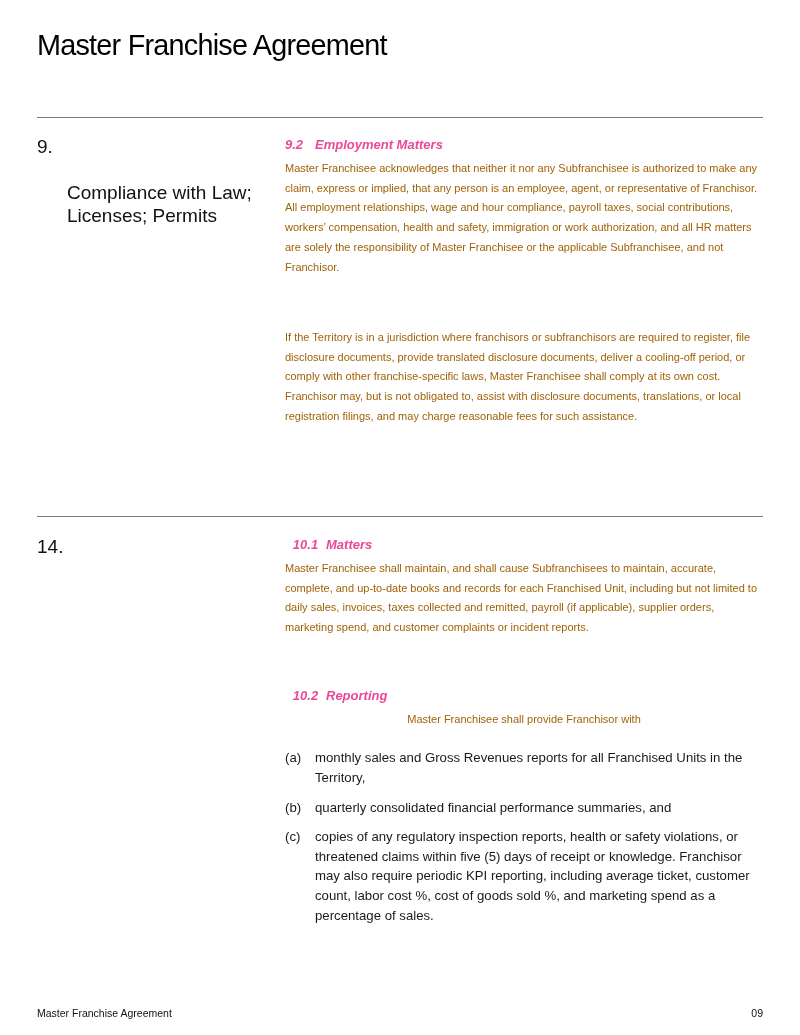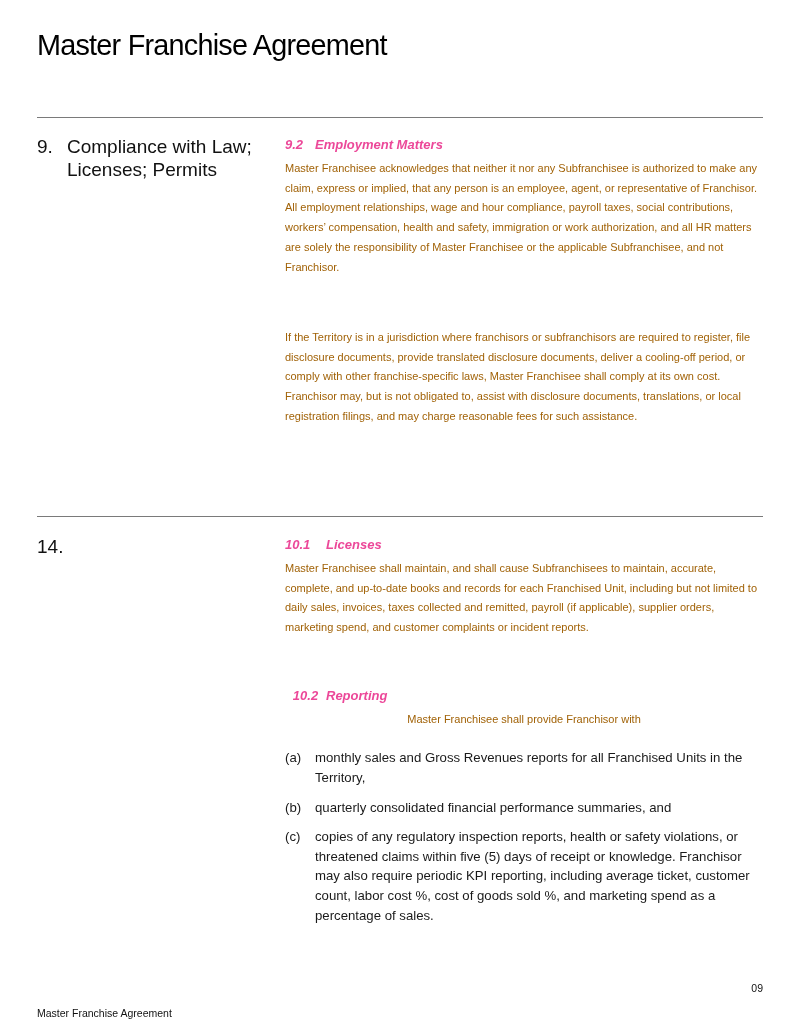--- a/index.html
+++ b/index.html
@@ -16,21 +16,21 @@
   .rule {
     position: absolute; left: 37px; width: 726px; height: 1px;
     background: #7a7a7a;
   }
   .sec-head {
     position: absolute; left: 37px; width: 230px;
     font-size: 19px; line-height: 23px; color: #111;
     display: flex;
   }
   .sec-num { flex: 0 0 auto; }
-  .sec-title { flex: 1; }
+  .sec-title { flex: 1; margin-top: 46px; }
   .sub {
     position: absolute; left: 285px; width: 478px;
   }
   .sub-head {
     font-size: 13px; font-weight: bold; color: #ec4899; display: flex;
     line-height: 16px; margin-bottom: 6px; font-style: italic;
   }
   .sub-head .n { font-weight: bold; }
   .para {
     font-size: 11px; line-height: 19.7px; color: #a16207;
@@ -38,21 +38,21 @@
   .item {
     position: absolute; left: 285px; width: 478px; display: flex;
     font-size: 13.2px; line-height: 19.7px; color: #1a1a1a;
   }
   .item .lbl { flex: 0 0 30px; }
   .item .txt { flex: 1; }
   .footer-left {
     position: absolute; left: 37px; top: 1007px; font-size: 10.5px; color: #111;
   }
   .footer-right {
-    position: absolute; right: 37px; top: 982px; font-size: 10.5px; color: #111;
+    position: absolute; right: 37px; top: 1007px; font-size: 10.5px; color: #111;
   }
 </style>
 </head>
 <body>
 
 <div class="title">Master Franchise Agreement</div>
 
 <div class="rule" style="top:117px;"></div>
 
 <div class="sec-head" style="top:135px;">
@@ -73,22 +73,22 @@
 </div>
 
 <div class="rule" style="top:516px;"></div>
 
 <div class="sec-head" style="top:535px;">
   <span class="sec-num" style="width:41px;">14.</span>
 </div>
 
 <div class="sub" style="top:537px;">
   <div class="sub-head">
-    <span class="n" style="width:41px;">10.1</span>
-    <span>Licenses</span>
+    <span class="n" style="width:41px;text-align:center;">10.1</span>
+    <span>Matters</span>
   </div>
   <div class="para">Master Franchisee shall maintain, and shall cause Subfranchisees to maintain, accurate, complete, and up-to-date books and records for each Franchised Unit, including but not limited to daily sales, invoices, taxes collected and remitted, payroll (if applicable), supplier orders, marketing spend, and customer complaints or incident reports.</div>
 </div>
 
 <div class="sub" style="top:688px;text-align:center;">
   <div class="sub-head">
     <span class="n" style="width:41px;">10.2</span>
     <span>Reporting</span>
   </div>
   <div class="para">Master Franchisee shall provide Franchisor with</div>

